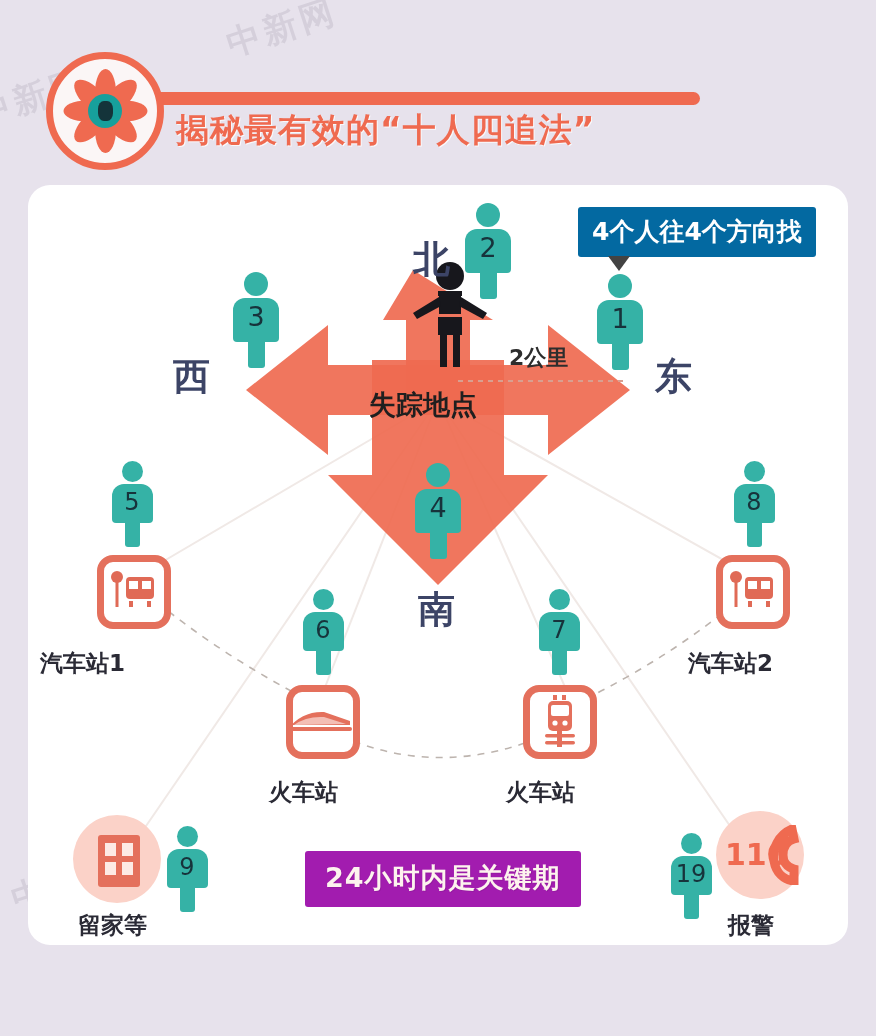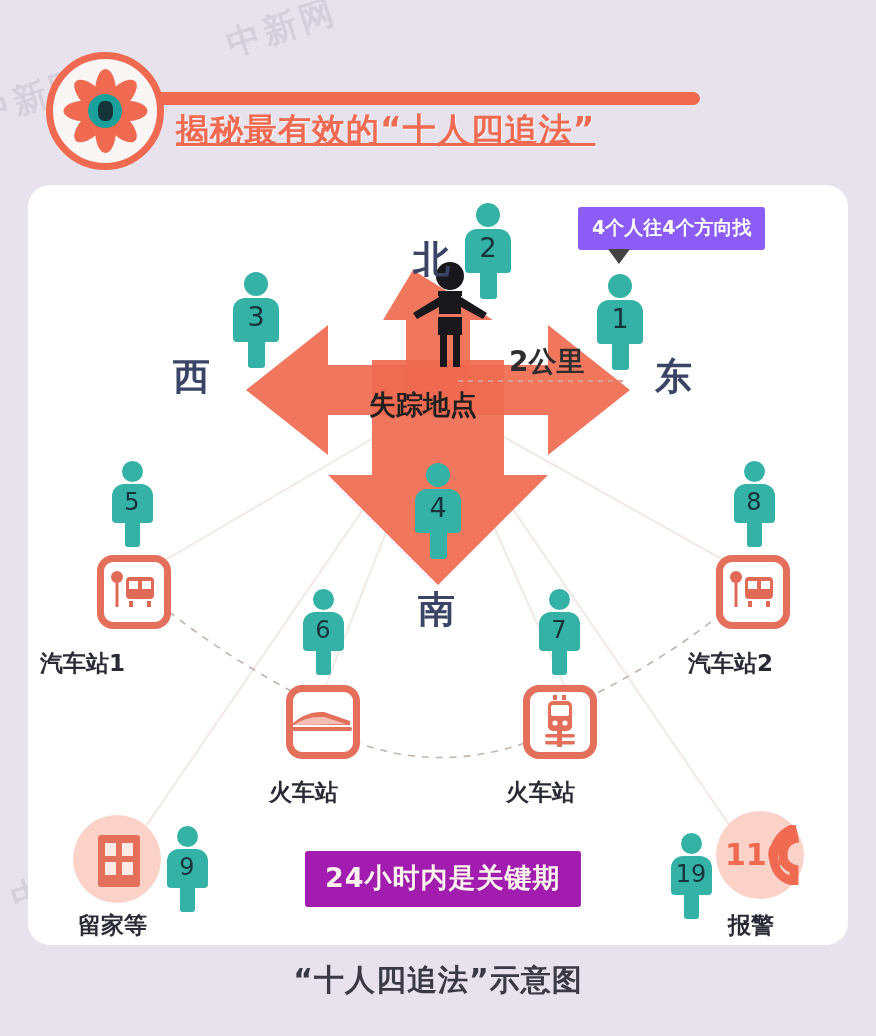--- a/index.html
+++ b/index.html
@@ -55,21 +55,20 @@
     position:absolute;left:155px;top:92px;width:545px;height:13px;
     background:#ef6a50;border-radius:7px;
   }
   .title-text{
     position:absolute;left:176px;top:108px;
     font-size:33px;font-weight:700;color:#ef6a50;
     letter-spacing:1px;
     font-family:"DejaVu Sans","Liberation Sans",sans-serif;
     text-shadow:1px 1px 0 rgba(255,255,255,.8);
     white-space:nowrap;
-    text-decoration:underline;
   }
 
   
   .card{
     position:absolute;left:28px;top:185px;width:820px;height:760px;
     background:#ffffff;border-radius:22px;overflow:hidden;
   }
   .rays{position:absolute;left:0;top:0;width:820px;height:760px;}
 
   
@@ -113,30 +112,30 @@
     letter-spacing:1px;
   }
   .center-label{
     position:absolute;
     font-size:27px;font-weight:700;color:#1f1f1f;
     font-family:"DejaVu Sans","Liberation Sans",sans-serif;
     white-space:nowrap;
   }
   .km-label{
     position:absolute;
-    font-size:28px;font-weight:700;color:#2d2d2d;
+    font-size:22px;font-weight:700;color:#2d2d2d;
     font-family:"DejaVu Sans","Liberation Sans",sans-serif;
     white-space:nowrap;
   }
 
   
   .tooltip{
     position:absolute;
-    background:#8b5cf6;color:#ffffff;
-    font-size:19px;font-weight:700;
+    background:#0369a1;color:#ffffff;
+    font-size:25px;font-weight:700;
     padding:8px 14px 9px;border-radius:3px;
     white-space:nowrap;
     font-family:"DejaVu Sans","Liberation Sans",sans-serif;
   }
   .tooltip::after{
     content:"";position:absolute;left:30px;bottom:-14px;
     border-left:11px solid transparent;
     border-right:11px solid transparent;
     border-top:15px solid #434343;
   }
@@ -418,15 +417,14 @@
       <path d="M26 4 C 12 10 6 24 8 36 C 10 48 18 55 28 56 L28 44 C 20 42 17 36 17 30 C 17 22 21 16 28 14 z" fill="none" stroke="#ef6a50" stroke-width="9" stroke-linecap="round"></path>
     </svg>
     <div class="badge-label" style="left:700px;top:725px;">报警</div>
 
     <div class="banner" style="left:277px;top:666px;">
       <span>24小时内是关键期</span>
     </div>
 
   </div>
 
-  <div class="caption">“十人四追法”示意图</div>
 
 </div>
 
 </body></html>

